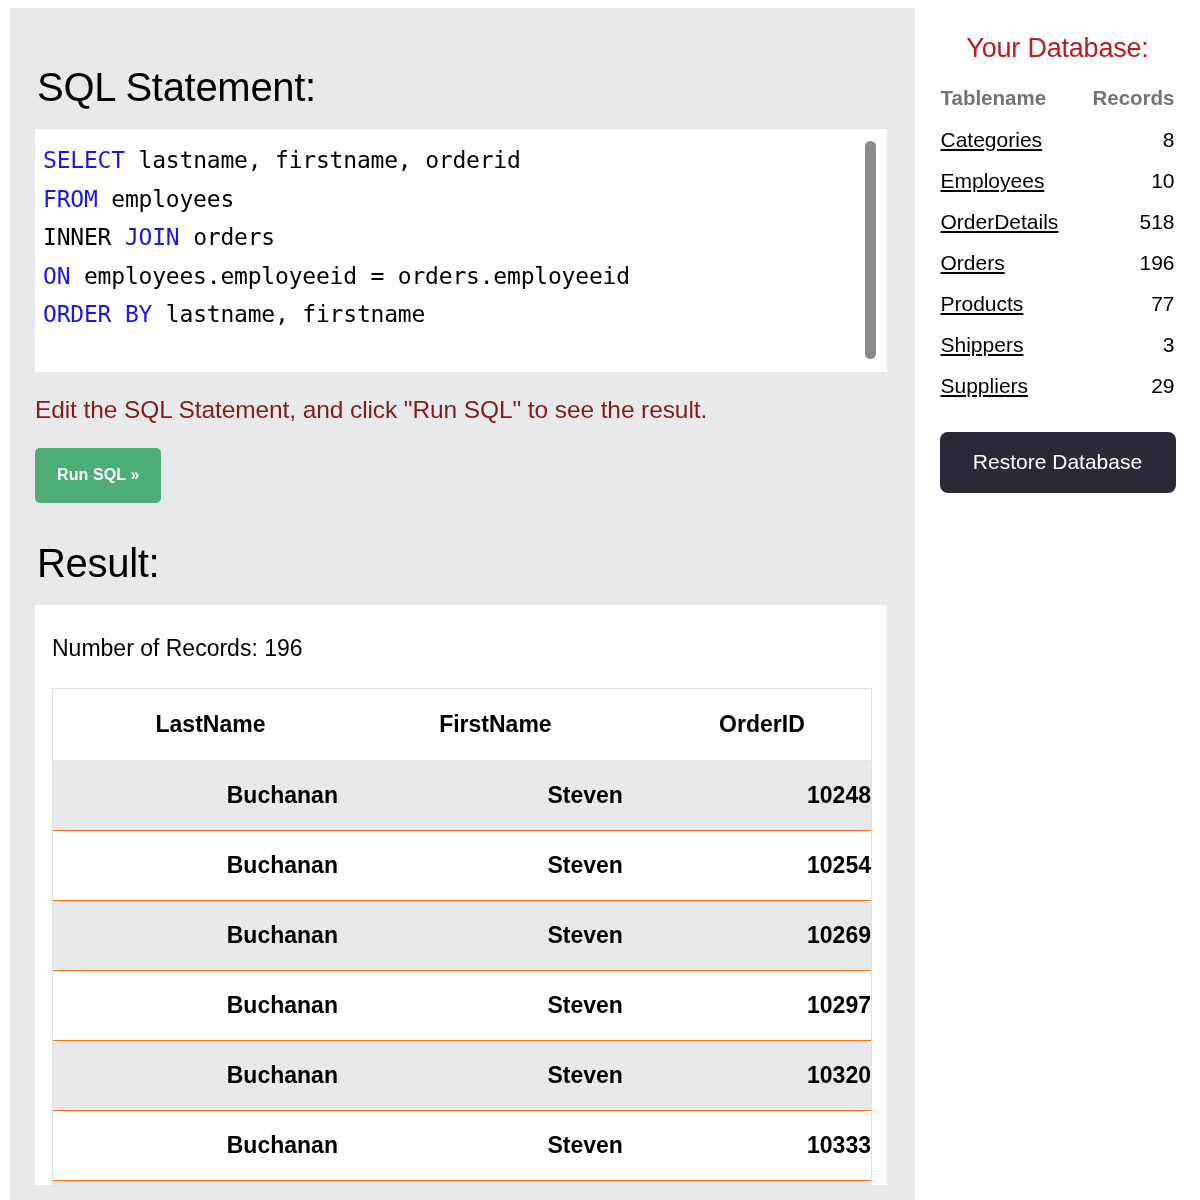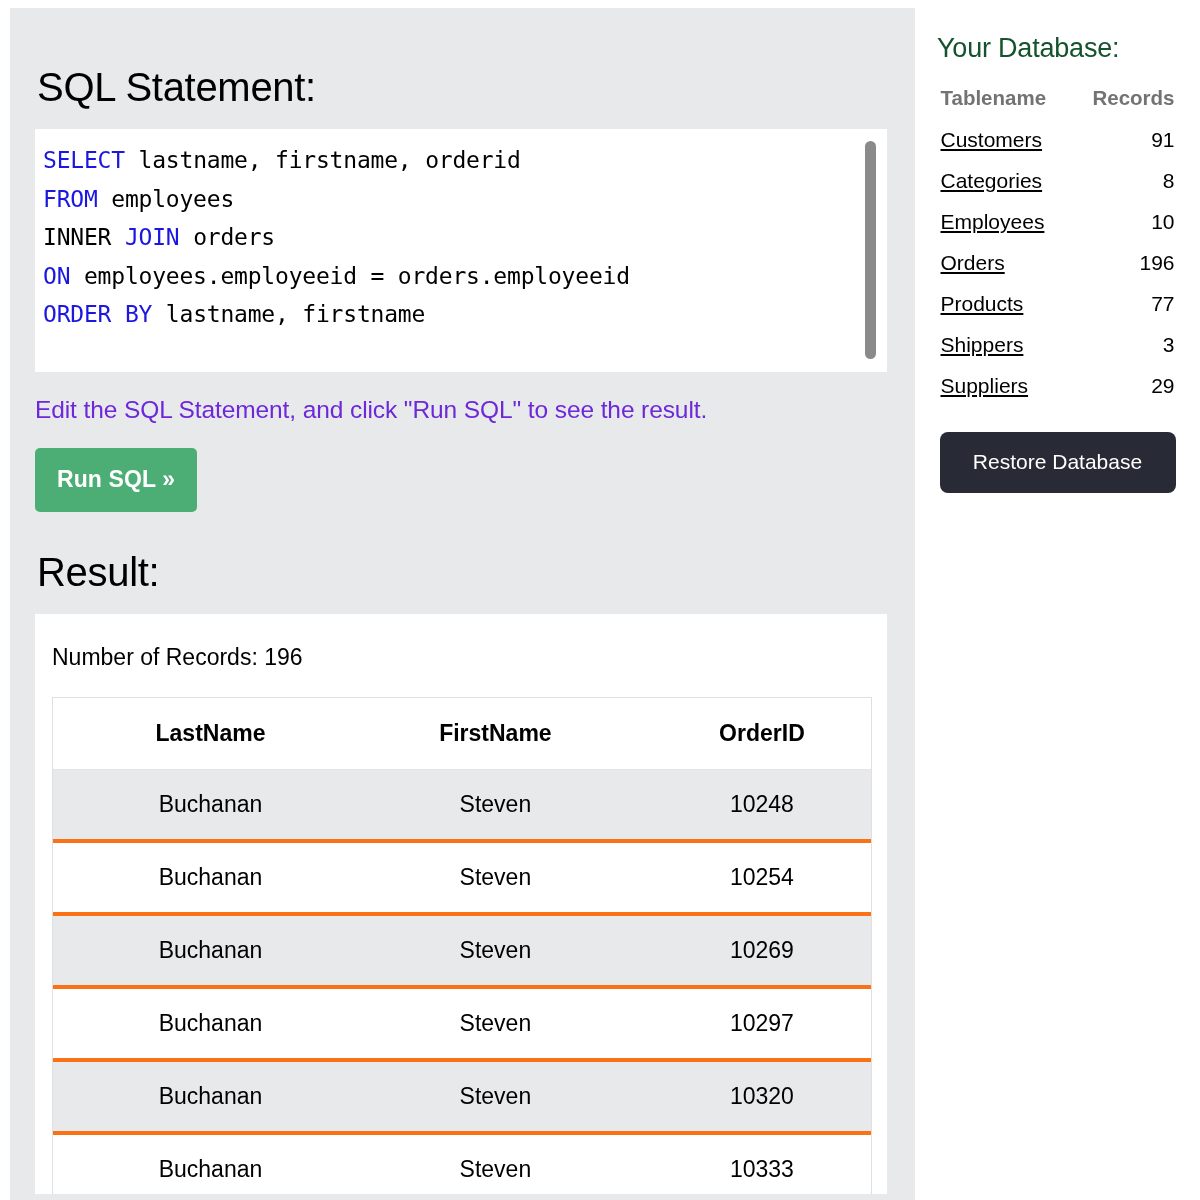--- a/index.html
+++ b/index.html
@@ -89,31 +89,31 @@
     height: 218px;
     background: #8a8a8a;
     border-radius: 6px;
   }
 
   
   #edit-hint {
     margin-top: 23px;
     font-size: 24.5px;
     line-height: 1.2;
-    color: #6d28d9;
+    color: #7f1d1d;
     letter-spacing: -0.1px;
   }
 
   
   #run-sql-button {
     margin-top: 24px;
     display: inline-block;
     background: #4cae74;
     color: #ffffff;
-    font-size: 23px;
+    font-size: 16px;
     font-weight: bold;
     border: none;
     border-radius: 5px;
     padding: 18px 22px 19px 22px;
     cursor: pointer;
     font-family: "Liberation Sans", sans-serif;
     letter-spacing: 0.1px;
   }
 
   
@@ -147,25 +147,26 @@
   #result-table th {
     text-align: center;
     font-size: 23px;
     font-weight: bold;
     padding: 22px 0 22px 30px;
     background: #ffffff;
     color: #000;
     border-bottom: 1px solid #e4e4e4;
   }
   #result-table td {
-    text-align: center;
+    text-align: right;
     font-size: 23px;
     padding: 21px 0 21px 30px;
     color: #000;
-    border-bottom: 4px solid #f97316;
+    border-bottom: 1px solid #f97316;
+    font-weight: bold;
   }
   #result-table tbody tr:nth-child(odd) td { background: #e7e9eb; }
   #result-table tbody tr:nth-child(even) td { background: #ffffff; }
   .col-last  { width: 35%; }
   .col-first { width: 35%; }
   .col-order { width: 30%; }
 
   
   #sidebar {
     position: absolute;
@@ -173,21 +174,22 @@
     top: 8px;
     width: 265px;
     height: 1192px;
     background: #ffffff;
     box-sizing: border-box;
     padding: 0;
   }
   #sidebar-title {
     font-size: 27px;
     font-weight: 400;
-    color: #14532d;
+    text-align: center;
+    color: #b91c1c;
     padding: 25px 12px 0 12px;
     margin: 0;
     letter-spacing: -0.2px;
   }
   #db-table {
     margin: 22px auto 0 auto;
     width: 234px;
     border-collapse: collapse;
     font-size: 20.5px;
   }
@@ -313,32 +315,32 @@
 
     <table id="db-table">
       <thead>
         <tr>
           <th class="th-name">Tablename</th>
           <th class="th-rec">Records</th>
         </tr>
       </thead>
       <tbody id="db-table-body">
           <tr>
-            <td class="cell-name"><span class="db-link">Customers</span></td>
-            <td class="cell-rec">91</td>
-          </tr>
-          <tr>
             <td class="cell-name"><span class="db-link">Categories</span></td>
             <td class="cell-rec">8</td>
           </tr>
           <tr>
             <td class="cell-name"><span class="db-link">Employees</span></td>
             <td class="cell-rec">10</td>
           </tr>
           <tr>
+            <td class="cell-name"><span class="db-link">OrderDetails</span></td>
+            <td class="cell-rec">518</td>
+          </tr>
+          <tr>
             <td class="cell-name"><span class="db-link">Orders</span></td>
             <td class="cell-rec">196</td>
           </tr>
           <tr>
             <td class="cell-name"><span class="db-link">Products</span></td>
             <td class="cell-rec">77</td>
           </tr>
           <tr>
             <td class="cell-name"><span class="db-link">Shippers</span></td>
             <td class="cell-rec">3</td>

